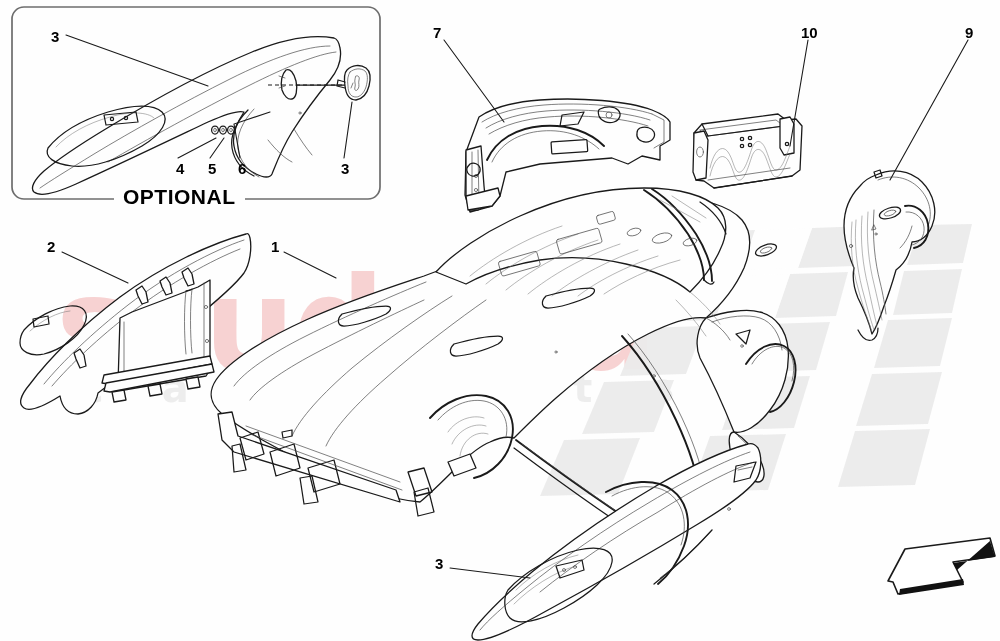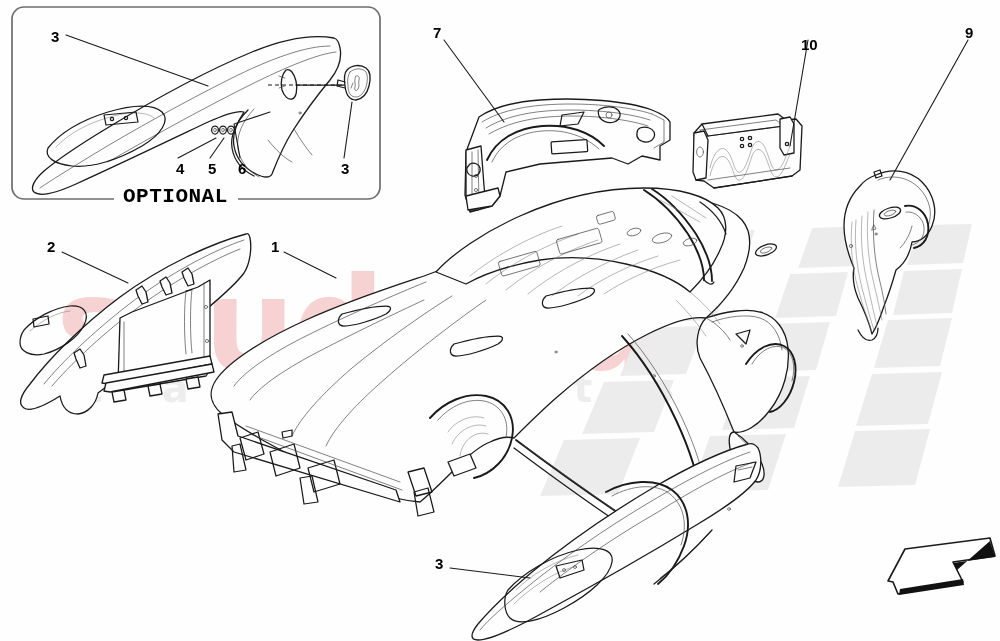--- a/index.html
+++ b/index.html
@@ -6,21 +6,21 @@
   body{width:1000px;height:641px;overflow:hidden;
        font-family:"Liberation Sans", sans-serif;}
   #stage{position:relative;width:1000px;height:641px;background:#fefefe;}
   #stage svg.layer{position:absolute;left:0;top:0;width:1000px;height:641px;}
   .callout-num{
     position:absolute;font-family:"Liberation Sans", sans-serif;
     font-weight:bold;font-size:15px;color:#000;line-height:1;
     letter-spacing:0px;user-select:none;
   }
   .optional-label{
-    position:absolute;font-family:Liberation Mono, monospace;
+    position:absolute;font-family:Liberation Sans, sans-serif;
     font-weight:bold;font-size:21px;color:#000;letter-spacing:0.5px;
     background:#fefefe;padding:0 9px;line-height:1;
   }
   .wm-scuderia{
     position:absolute;font-family:"DejaVu Sans", sans-serif;
     font-weight:bold;font-size:128px;color:#f7d2d2;
     letter-spacing:-2px;user-select:none;white-space:nowrap;
   }
   .wm-carparts{
     position:absolute;font-family:"DejaVu Sans", sans-serif;
@@ -460,19 +460,19 @@
   </svg>
 
   <div class="callout-num" style="left:51px;top:29px;">3</div>
   <div class="callout-num" style="left:176px;top:161px;">4</div>
   <div class="callout-num" style="left:208px;top:161px;">5</div>
   <div class="callout-num" style="left:238px;top:161px;">6</div>
   <div class="callout-num" style="left:341px;top:161px;">3</div>
   <div class="callout-num" style="left:47px;top:239px;">2</div>
   <div class="callout-num" style="left:271px;top:239px;">1</div>
   <div class="callout-num" style="left:433px;top:25px;">7</div>
-  <div class="callout-num" style="left:801px;top:25px;margin-top:12px;">10</div>
+  <div class="callout-num" style="left:801px;top:25px;">10</div>
   <div class="callout-num" style="left:965px;top:25px;">9</div>
   <div class="callout-num" style="left:435px;top:556px;">3</div>
 
   <div class="optional-label" style="left:114px;top:186px;">OPTIONAL</div>
 
 </div>
 
 </body></html>

